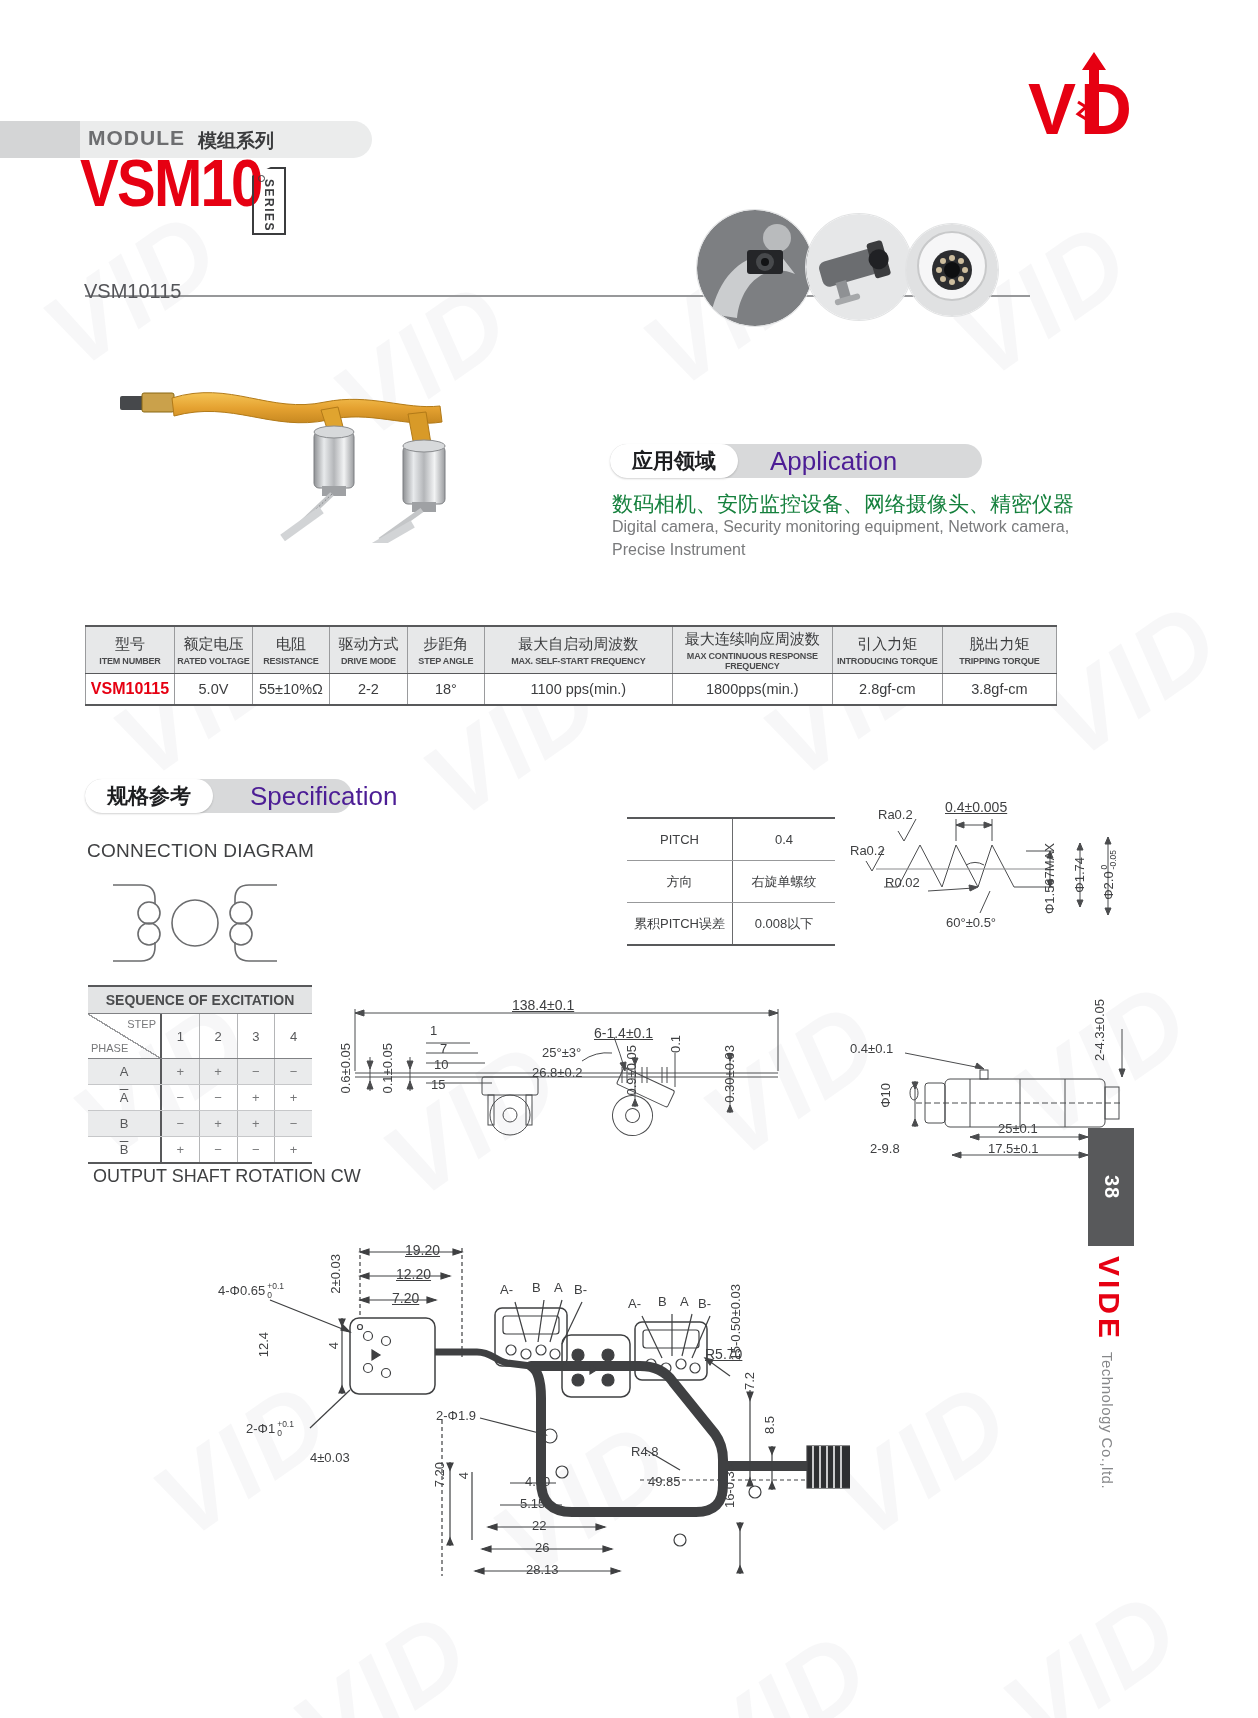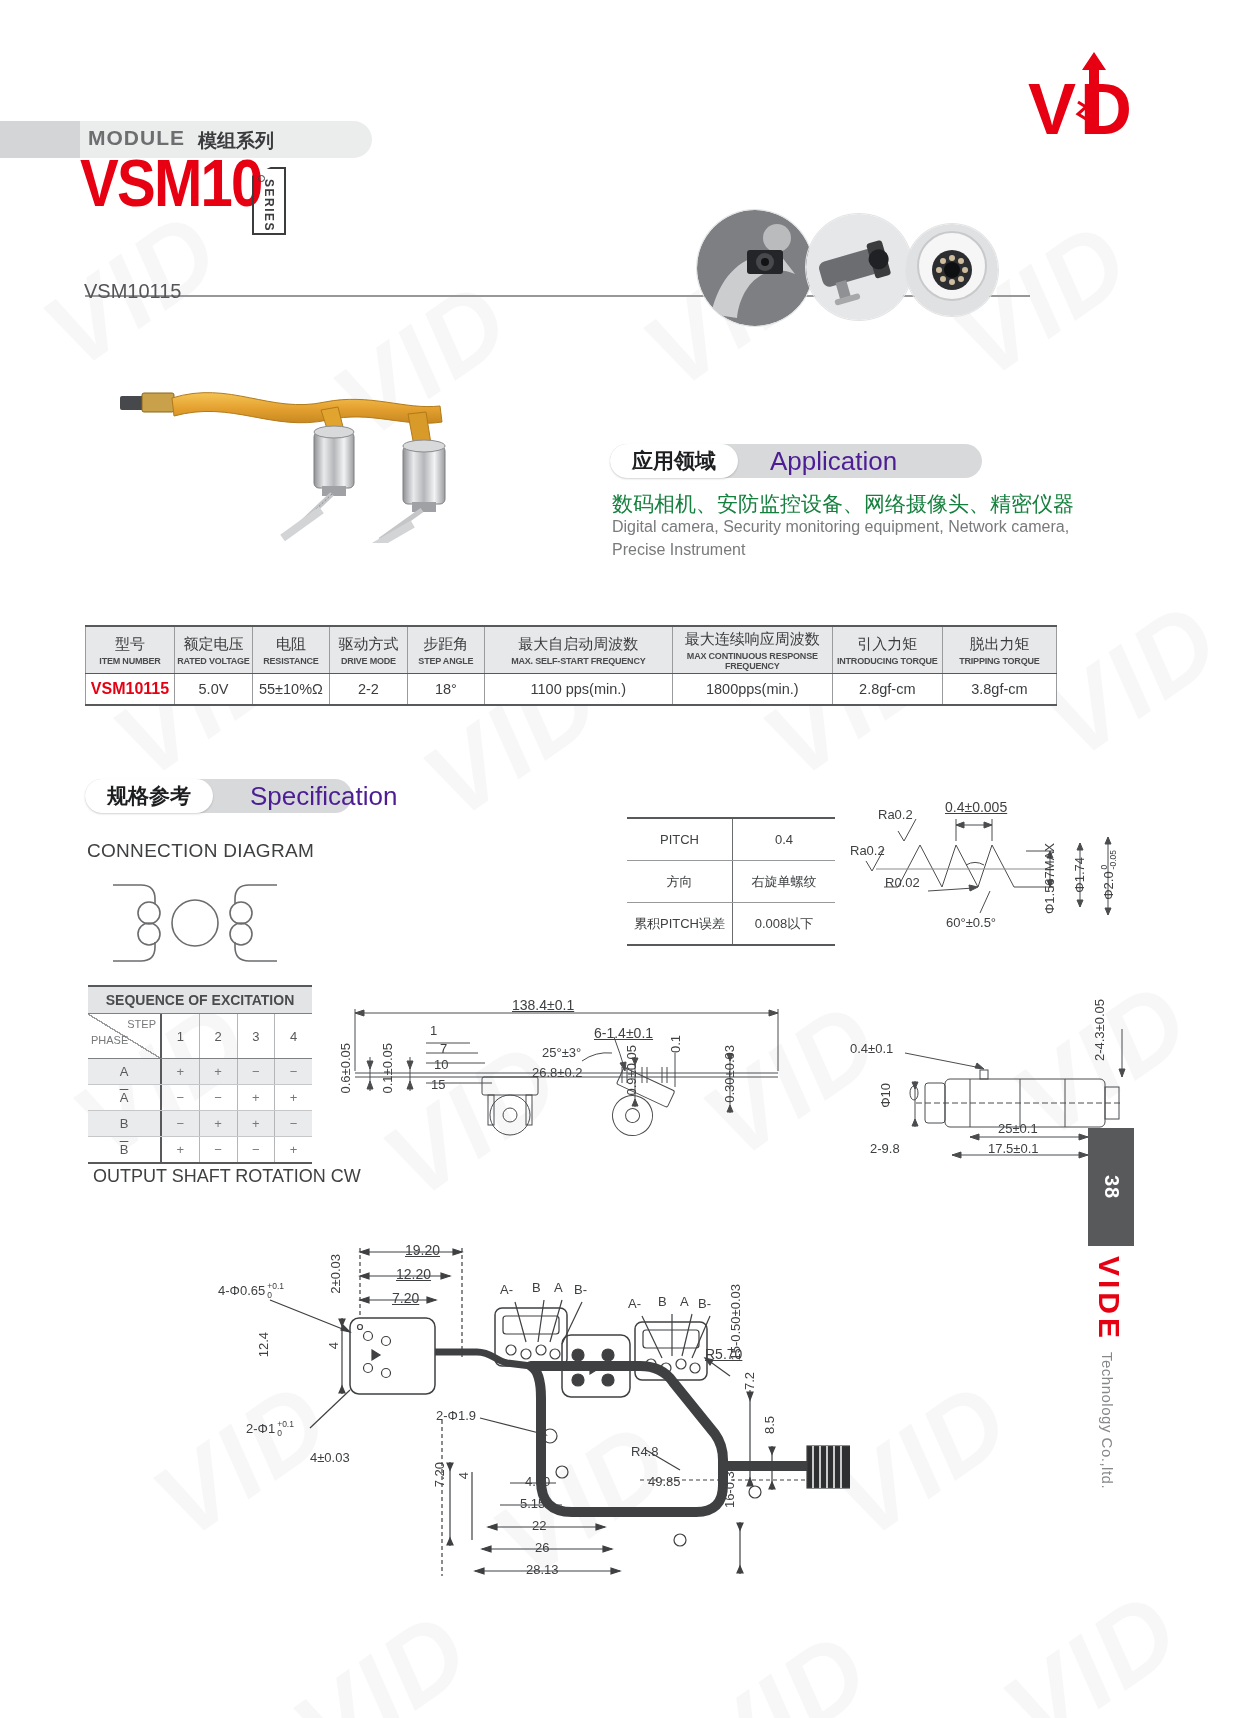--- a/index.html
+++ b/index.html
@@ -47,21 +47,21 @@
   .c6{width:19.34%;} .c7{width:16.46%;} .c8{width:11.32%;} .c9{width:11.74%;}
   
   .conn-title{left:87px;top:840px;font-size:19px;color:#3f4042;letter-spacing:0.3px;}
   .exc-table{left:88px;top:985px;width:224px;border-top:2px solid #58595b;border-bottom:2px solid #58595b;box-sizing:border-box;}
   .exc-title{height:26px;background:#e3e4e5;display:flex;align-items:center;justify-content:center;
              font-size:14px;font-weight:bold;color:#4a4b4d;border-bottom:1px solid #808184;}
   .exc-head{display:flex;height:44px;border-bottom:1px solid #808184;}
   .exc-corner{width:74px;position:relative;border-right:2px solid #58595b;box-sizing:border-box;
       background:linear-gradient(to top right,transparent calc(50% - 0.7px),#9a9b9d calc(50% - 0.7px),#9a9b9d calc(50% + 0.7px),transparent calc(50% + 0.7px));}
   .corner-step{position:absolute;top:4px;right:4px;font-size:11px;color:#77787a;}
-  .corner-phase{position:absolute;bottom:12px;left:3px;font-size:11px;color:#77787a;}
+  .corner-phase{position:absolute;bottom:4px;left:3px;font-size:11px;color:#77787a;}
   .exc-cell{flex:1;display:flex;align-items:center;justify-content:center;font-size:13px;color:#58595b;
             border-right:1px solid #b4b5b7;}
   .exc-cell:last-child{border-right:none;}
   .exc-row{display:flex;height:25px;border-bottom:1px solid #c6c7c9;}
   .exc-row:last-child{border-bottom:none;}
   .exc-row.shade{background:#eaebec;}
   .exc-phase{width:74px;border-right:2px solid #58595b;box-sizing:border-box;display:flex;align-items:center;
              justify-content:center;font-size:13px;color:#58595b;}
   .exc-val{flex:1;display:flex;align-items:center;justify-content:center;font-size:13px;color:#77787a;
            border-right:1px solid #b4b5b7;}

